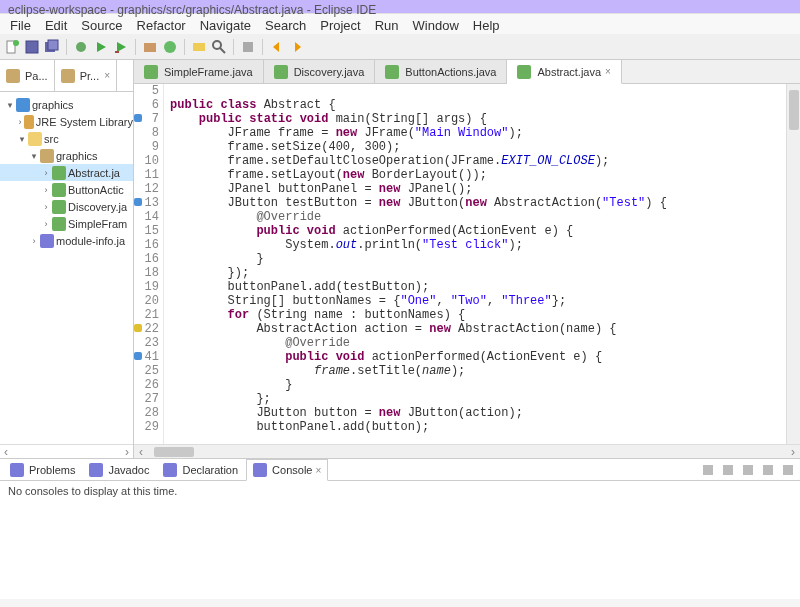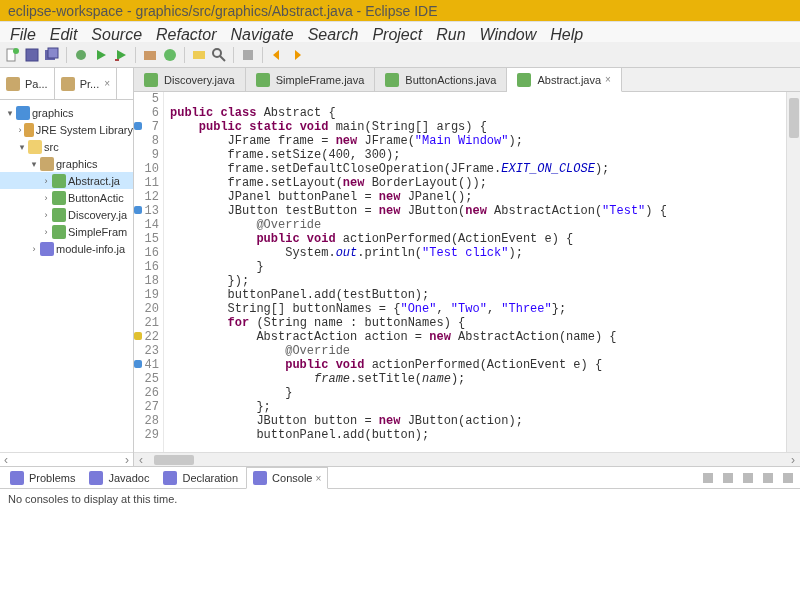--- a/index.html
+++ b/index.html
@@ -1,18 +1,18 @@
 <!DOCTYPE html>
 <html><head>
 <meta charset="utf-8">
 <style>
 * { box-sizing: border-box; margin: 0; padding: 0; }
 body { font-family: "Segoe UI", Tahoma, sans-serif; font-size: 12px; background: #f5f5f5; width: 800px; height: 607px; overflow: hidden; color: #333; }
-.titlebar { height: 22px; background: #eab308; border-bottom: 1px solid #e0e0e0; padding: 3px 8px; font-size: 14px; color: #555; }
-.menubar { height: 20px; background: #f8f8f8; display: flex; padding: 2px 4px; gap: 2px; font-size: 16px; font-style: italic; }
+.titlebar { height: 14px; background: #c4b5fd; border-bottom: 1px solid #e0e0e0; padding: 3px 8px; font-size: 12px; color: #555; }
+.menubar { height: 20px; background: #f8f8f8; display: flex; padding: 2px 4px; gap: 2px; font-size: 13px; }
 .menubar span { padding: 2px 6px; cursor: default; }
 .toolbar { height: 26px; background: #f0f0f0; border-bottom: 1px solid #ccc; display: flex; align-items: center; padding: 0 4px; gap: 4px; }
 .tbico { width: 16px; height: 16px; display: inline-block; }
 .tbsep { width: 1px; height: 16px; background: #ccc; margin: 0 2px; }
 .main { display: flex; height: 398px; }
 .sidebar { width: 134px; background: #fff; border-right: 1px solid #ccc; display: flex; flex-direction: column; }
 .side-tabs { height: 32px; display: flex; border-bottom: 1px solid #ccc; font-size: 11px; }
 .side-tab { padding: 4px 6px; background: #fff; border-right: 1px solid #ccc; display: flex; align-items: center; gap: 3px; }
 .side-tab.active { background: #fff; }
 .side-tab .x { font-size: 10px; color: #888; margin-left: 2px; }
@@ -193,25 +193,25 @@
     <div class="side-scroll">
       <span>‹</span>
       <span>›</span>
     </div>
   </div>
 
   <div class="editor">
     <div class="ed-tabs" id="ed-tabs">
         <div class="ed-tab">
           <span class="ico java"></span>
+          <span>SimpleFrame.java</span>
+        </div>
+        <div class="ed-tab">
+          <span class="ico java"></span>
           <span>Discovery.java</span>
-        </div>
-        <div class="ed-tab">
-          <span class="ico java"></span>
-          <span>SimpleFrame.java</span>
         </div>
         <div class="ed-tab">
           <span class="ico java"></span>
           <span>ButtonActions.java</span>
         </div>
         <div class="ed-tab active">
           <span class="ico java"></span>
           <span>Abstract.java</span>
           <span class="x">×</span>
         </div>

